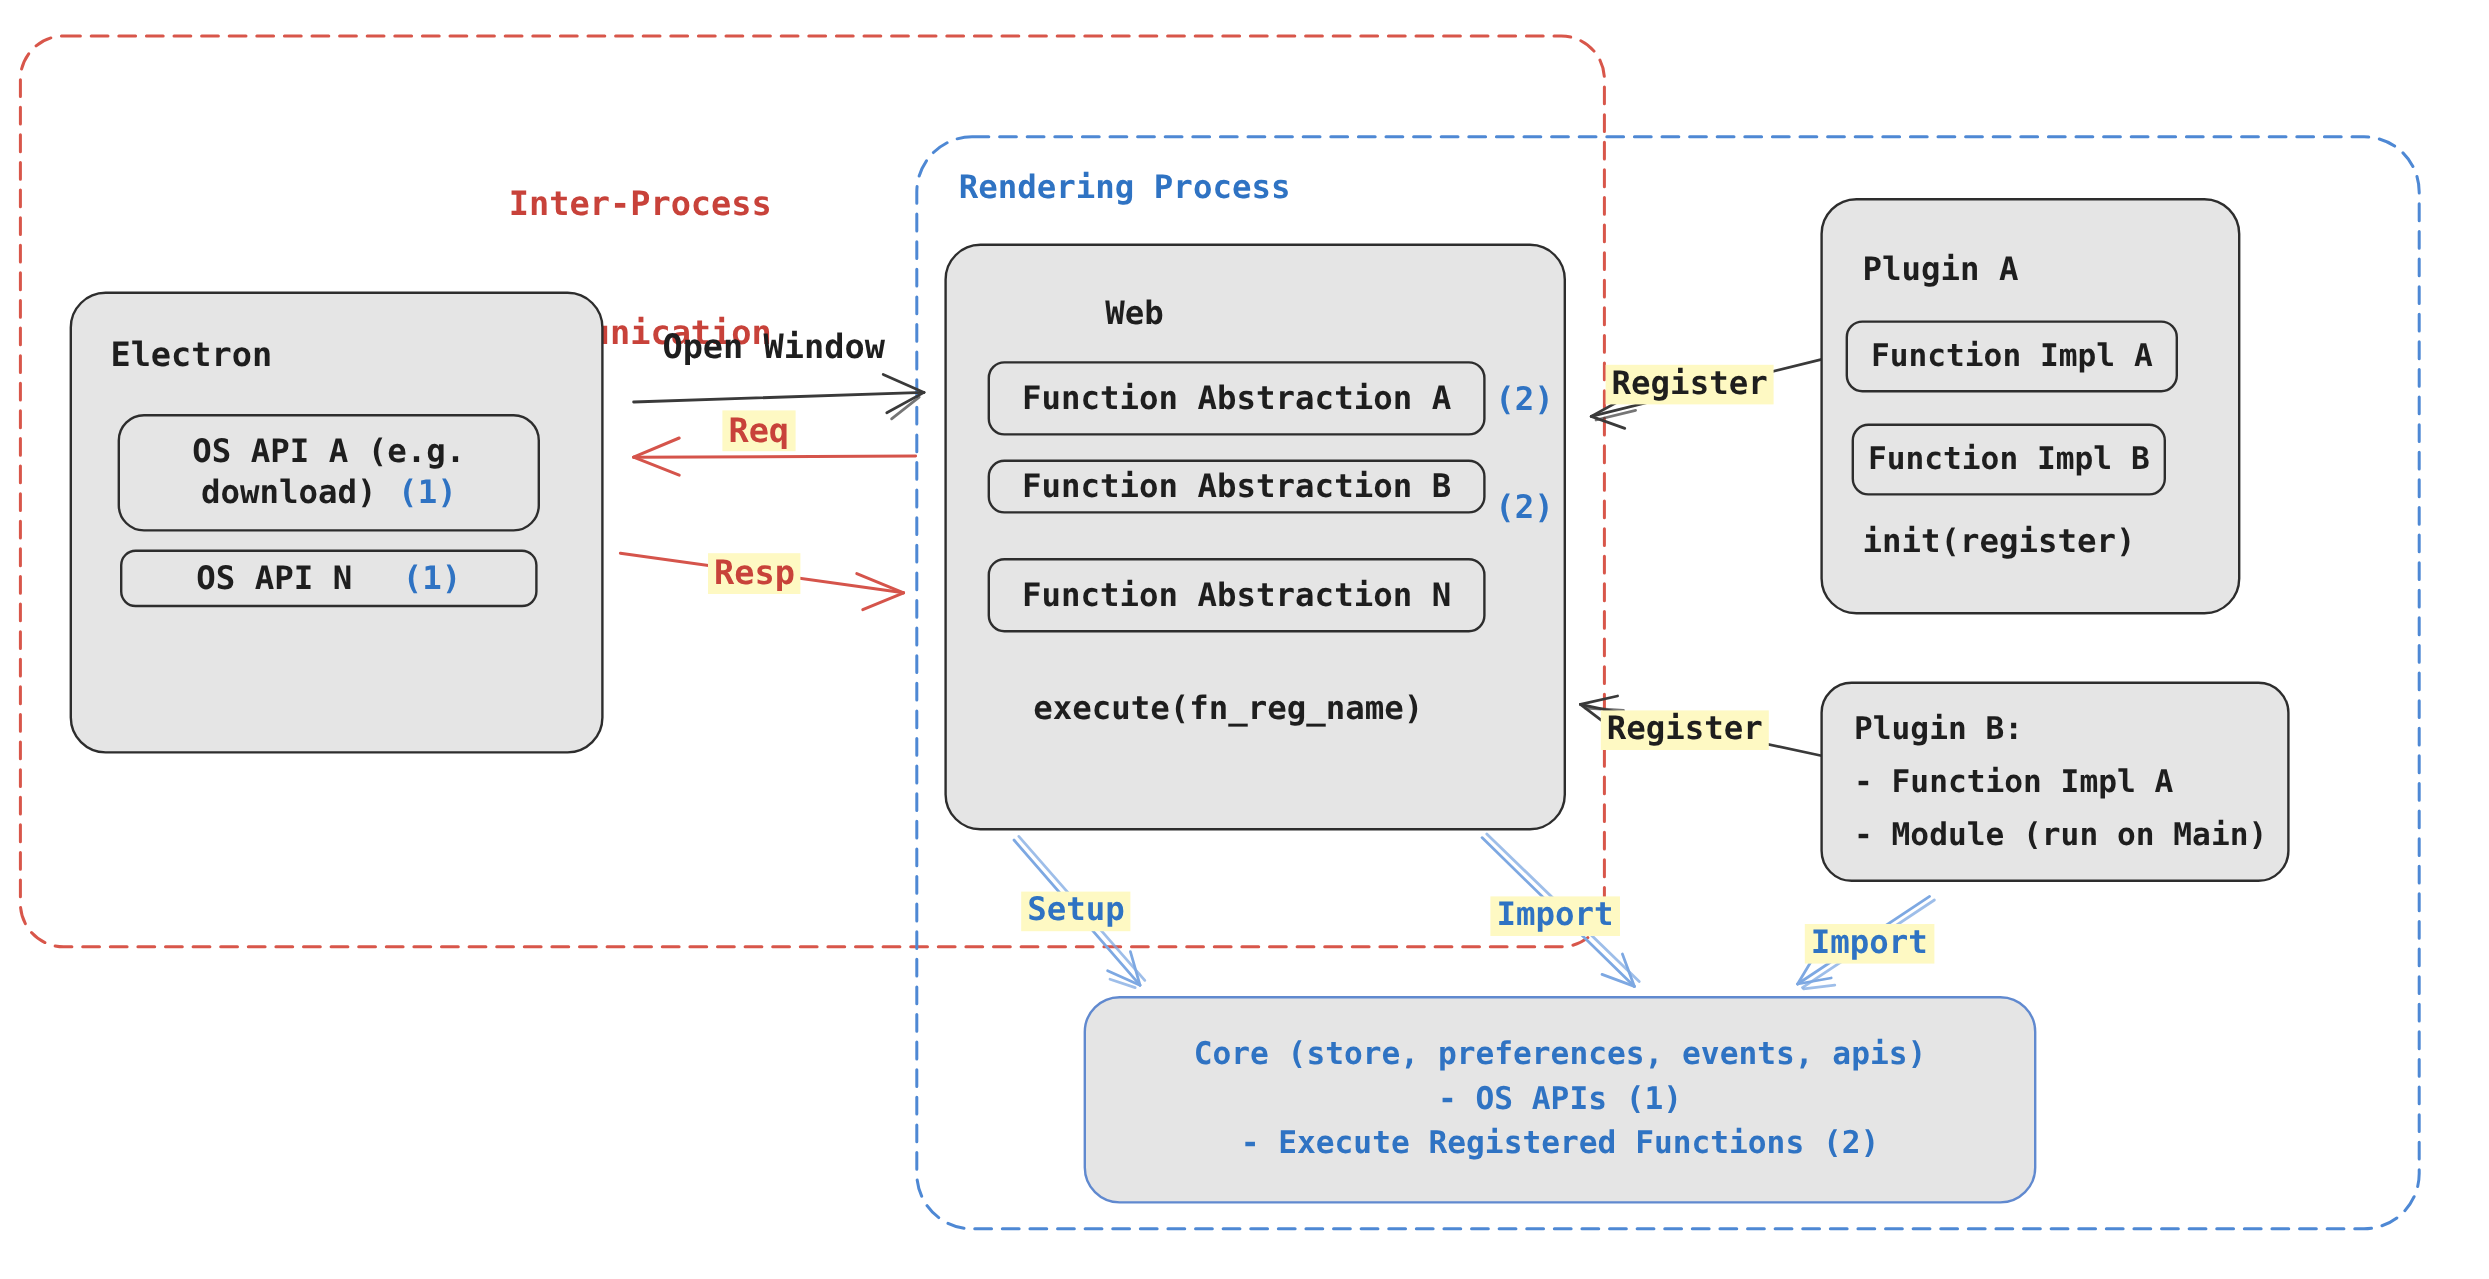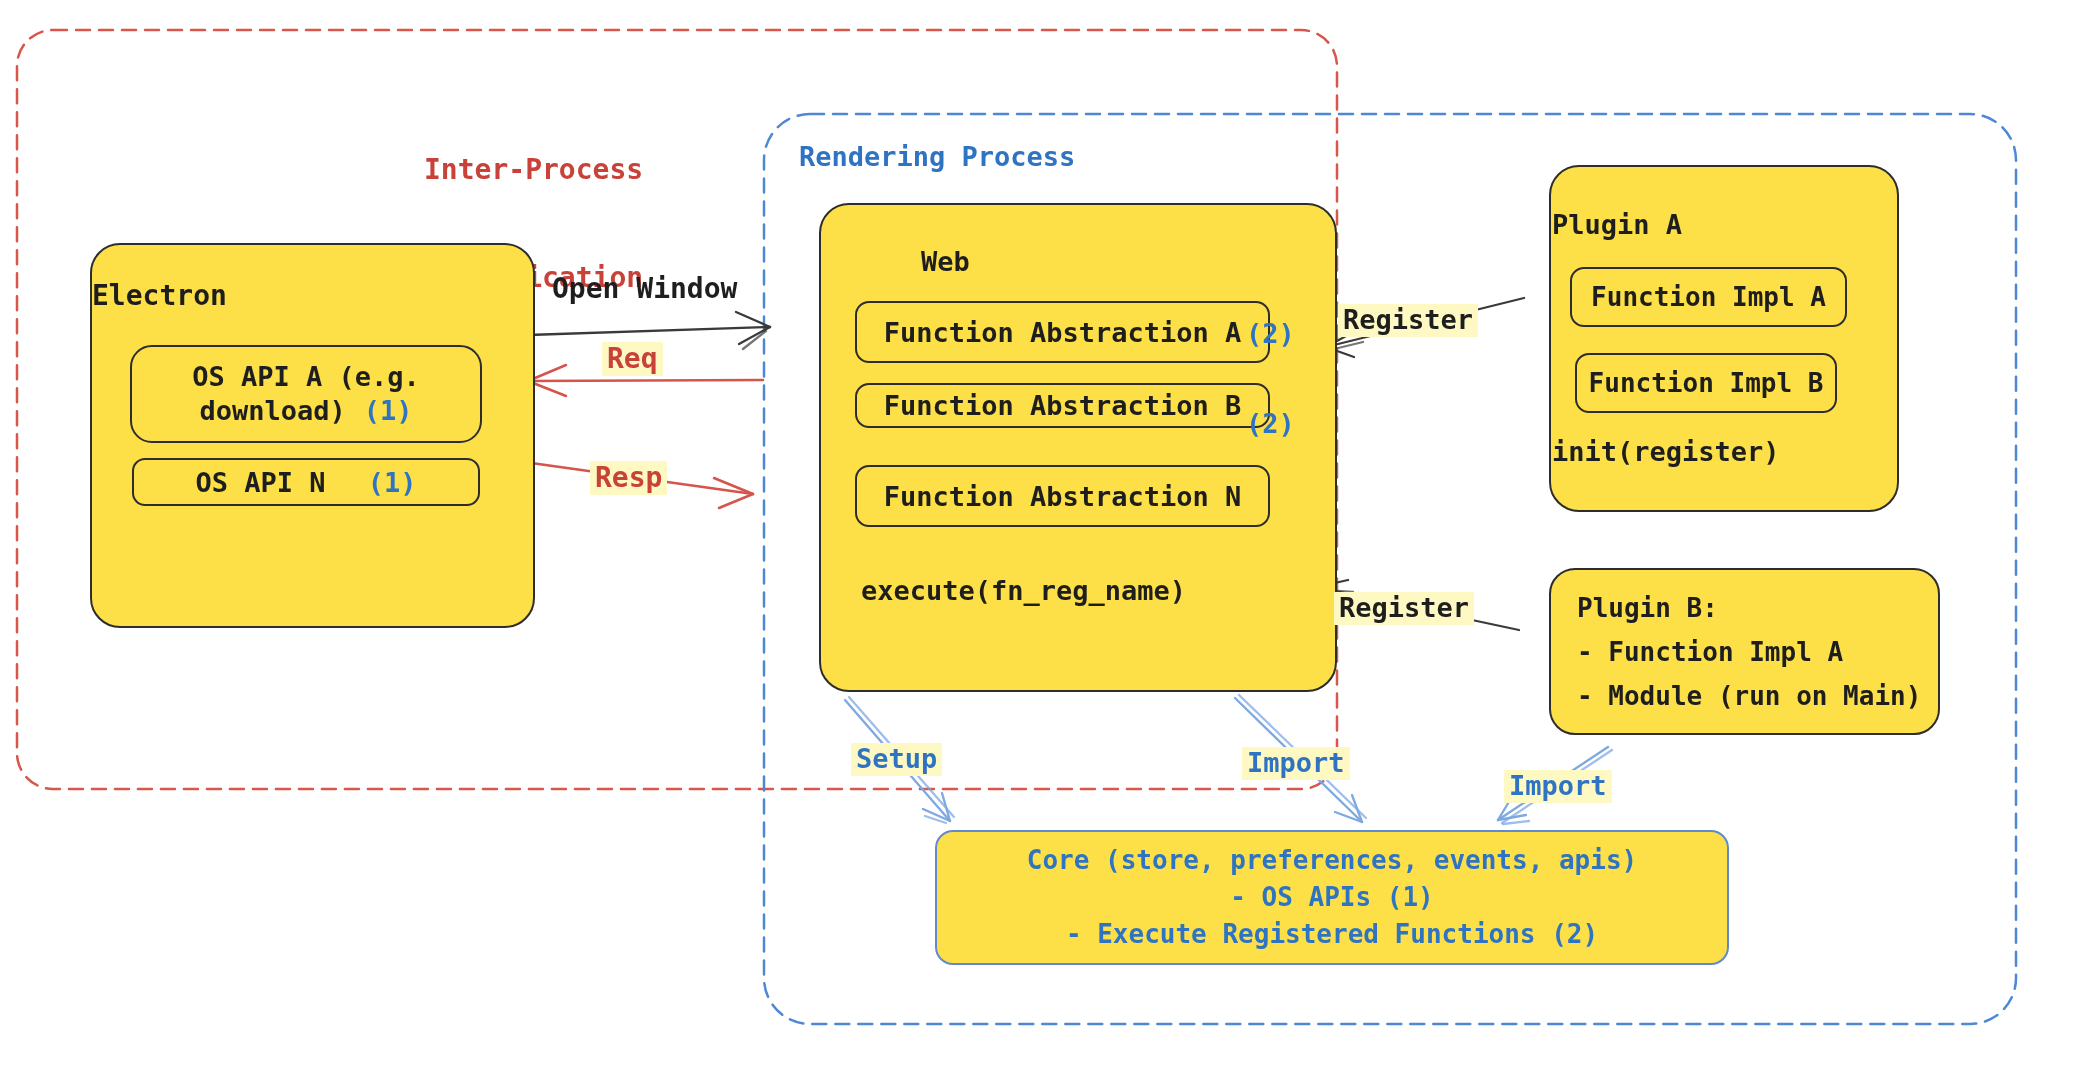--- a/index.html
+++ b/index.html
@@ -2,21 +2,21 @@
 <html><head>
 <meta charset="utf-8">
 <style>
   html,body{margin:0;padding:0;background:#ffffff;}
   #canvas{
     position:relative;width:2074px;height:1066px;background:#ffffff;overflow:hidden;
     font-family:"DejaVu Sans Mono","Liberation Mono",monospace;
     color:#1e1e1e;font-weight:600;
   }
   #overlay{position:absolute;left:0;top:0;width:2074px;height:1066px;}
-  .box{position:absolute;background:#fde047;border:2.5px solid #2d2d2d;box-sizing:border-box;margin-left:32px;}
+  .box{position:absolute;background:#e5e5e5;border:2.5px solid #2d2d2d;box-sizing:border-box;}
   .lbl{position:absolute;white-space:pre;line-height:1.22;}
   .center{display:flex;align-items:center;justify-content:center;}
   .blue{color:#2f73c3;}
   .red{color:#c8423a;}
   .mask{background:#fef9c3;padding:0 5px;}
   .fs26{font-size:26px;}
   .fs27{font-size:27px;}
   .fs28{font-size:28px;}
   .corelines{display:flex;flex-direction:column;align-items:center;justify-content:center;
     height:100%;line-height:37px;font-size:26px;color:#2f73c3;}
@@ -142,21 +142,21 @@
   <div class="lbl fs27" style="left:1552px;top:436px;">init(register)</div>
 
   <div class="box" style="left:1517px;top:568px;width:391px;height:167px;border-radius:26px;">
     <div class="pluginb-lines">
       <span>Plugin B:</span>
       <span>- Function Impl A</span>
       <span>- Module (run on Main)</span>
     </div>
   </div>
 
-  <div class="box" style="left:903px;top:830px;width:794px;height:135px;border-radius:18px;border-color:#6089cf;border-width:2.3px;">
+  <div class="box" style="left:903px;top:830px;width:794px;height:173px;border-radius:30px;border-color:#6089cf;border-width:2.3px;">
     <div class="corelines">
       <span>Core (store, preferences, events, apis)</span>
       <span>- OS APIs (1)</span>
       <span>- Execute Registered Functions (2)</span>
     </div>
   </div>
 
   <div class="lbl fs28" style="left:552px;top:272px;">Open Window</div>
   <div class="lbl red fs28 mask" style="left:602px;top:342px;">Req</div>
   <div class="lbl red fs28 mask" style="left:590px;top:461px;">Resp</div>

